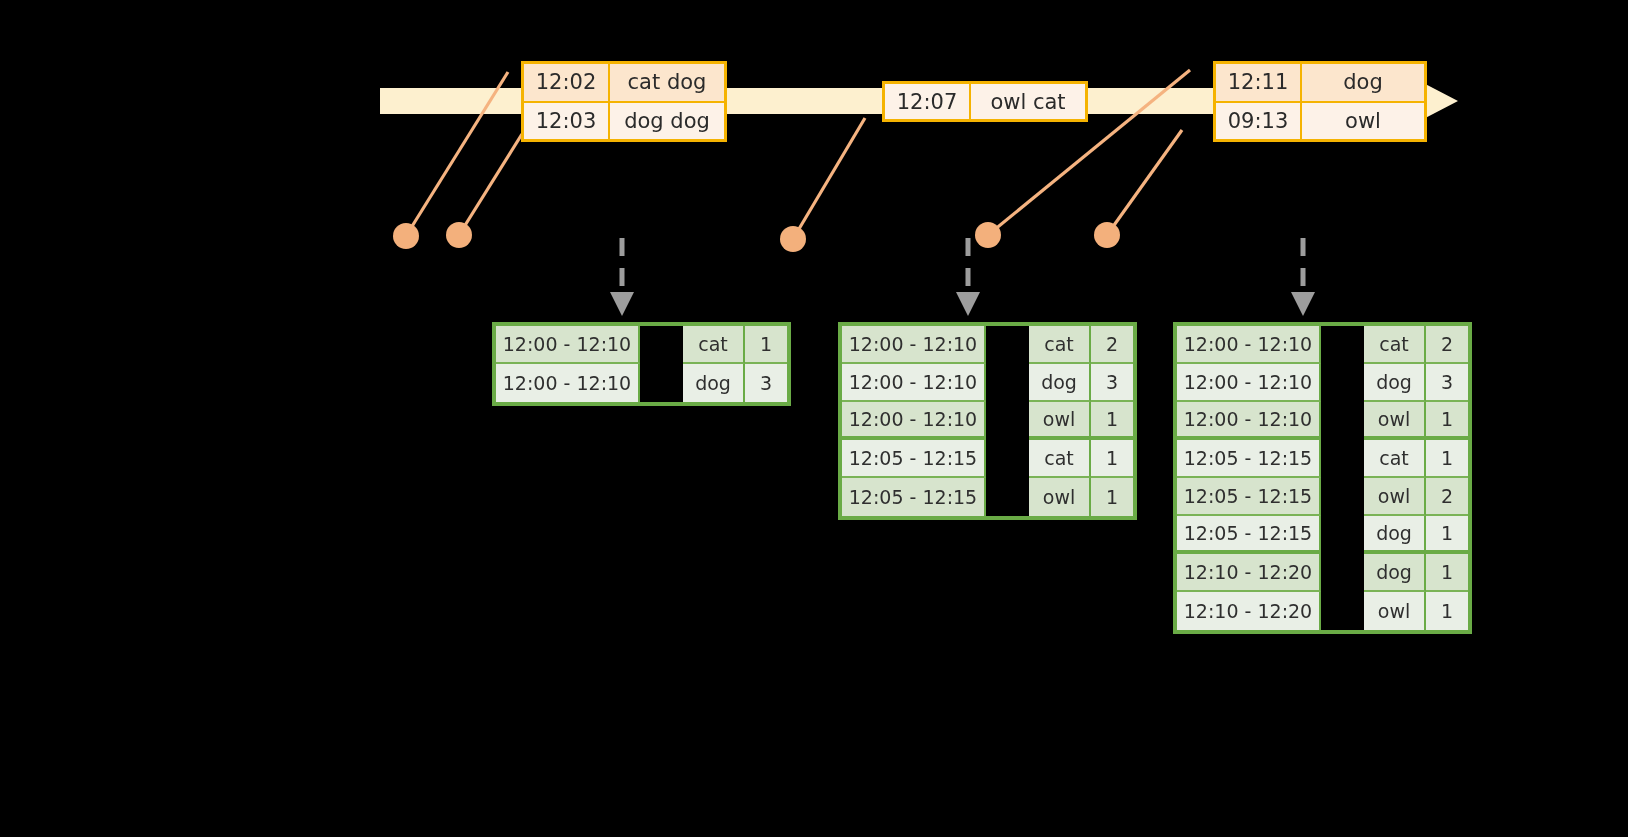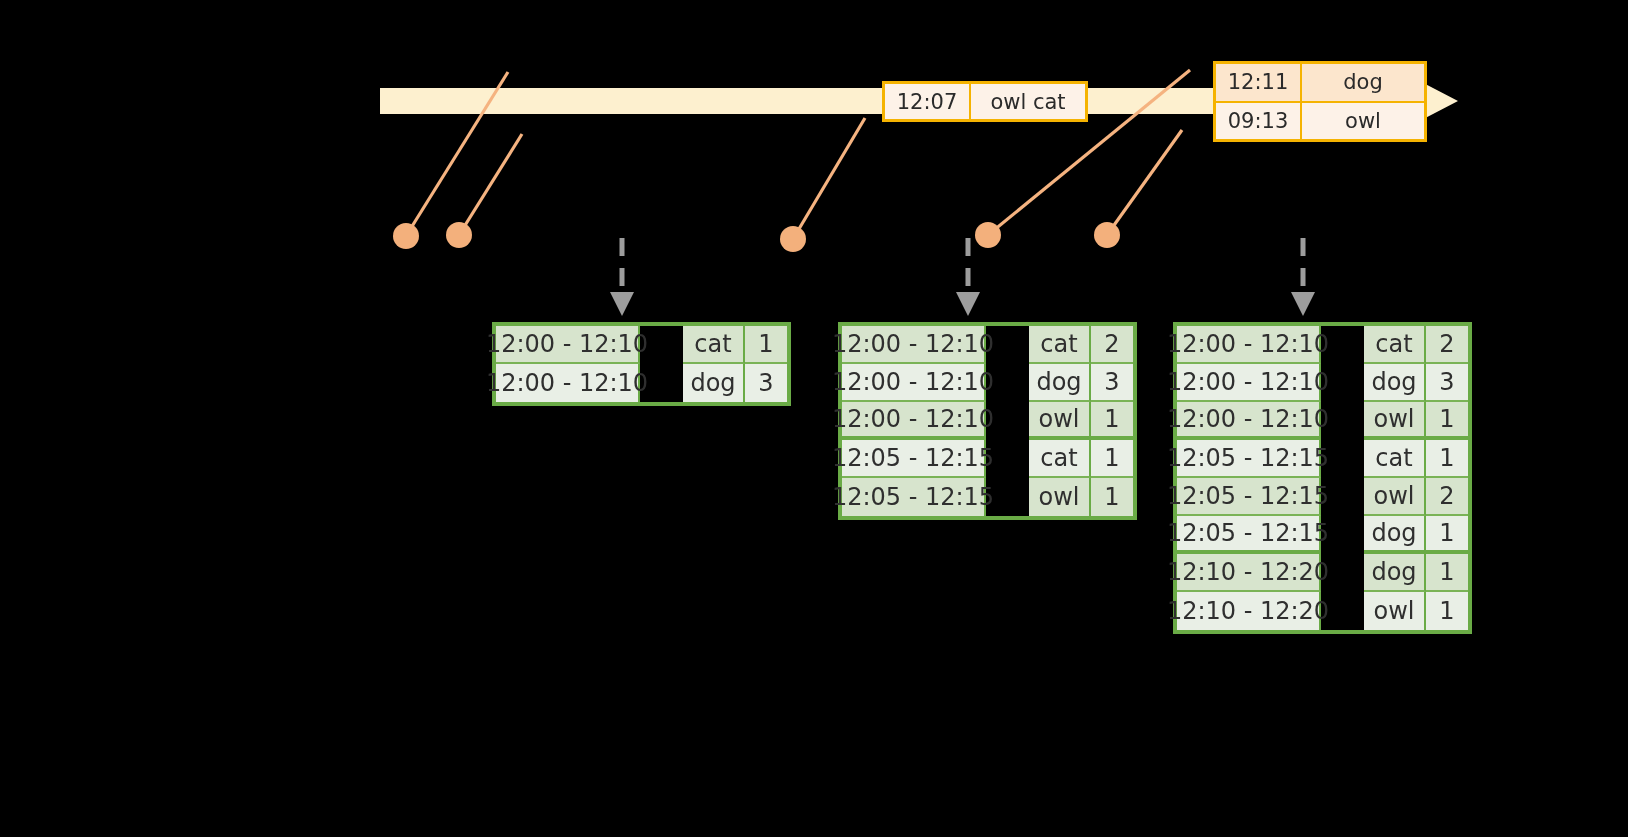--- a/index.html
+++ b/index.html
@@ -69,21 +69,21 @@
   }
   .rt-row {
     display: flex;
     flex-direction: row;
     height: 38px;
   }
   .rt-cell {
     display: flex;
     align-items: center;
     justify-content: center;
-    font-size: 24px;
+    font-size: 19px;
     color: #2f2f2f;
     box-sizing: border-box;
     border-right: 2px solid #6aab46;
     border-bottom: 2px solid #7ab356;
     white-space: nowrap;
   }
   .rt-cell:last-child { border-right: none; }
   .rt-row:last-child .rt-cell { border-bottom: none; }
   .rt-cell.window { width: 144px; }
   .rt-cell.word   { width: 62px; margin-left: 43px; }
@@ -122,20 +122,30 @@
       <line x1="968" y1="238" x2="968" y2="292"></line>
       <line x1="1303" y1="238" x2="1303" y2="292"></line>
     </g>
     <g fill="#9d9d9d">
       <path d="M 610 292 L 634 292 L 622 316 Z"></path>
       <path d="M 956 292 L 980 292 L 968 316 Z"></path>
       <path d="M 1291 292 L 1315 292 L 1303 316 Z"></path>
     </g>
   </svg>
 
+  <div class="event-box" style="left:521px; top:61px; width:206px; height:81px;">
+    <div class="event-row">
+      <div class="event-cell time shade-a">12:02</div>
+      <div class="event-cell words shade-a">cat dog</div>
+    </div>
+    <div class="event-row">
+      <div class="event-cell time shade-b">12:03</div>
+      <div class="event-cell words shade-b">dog dog</div>
+    </div>
+  </div>
 
   <div class="event-box" style="left:882px; top:81px; width:206px; height:41px;">
     <div class="event-row">
       <div class="event-cell time shade-b">12:07</div>
       <div class="event-cell words shade-b">owl cat</div>
     </div>
   </div>
 
   <div class="event-box" style="left:1213px; top:61px; width:214px; height:81px;">
     <div class="event-row">

